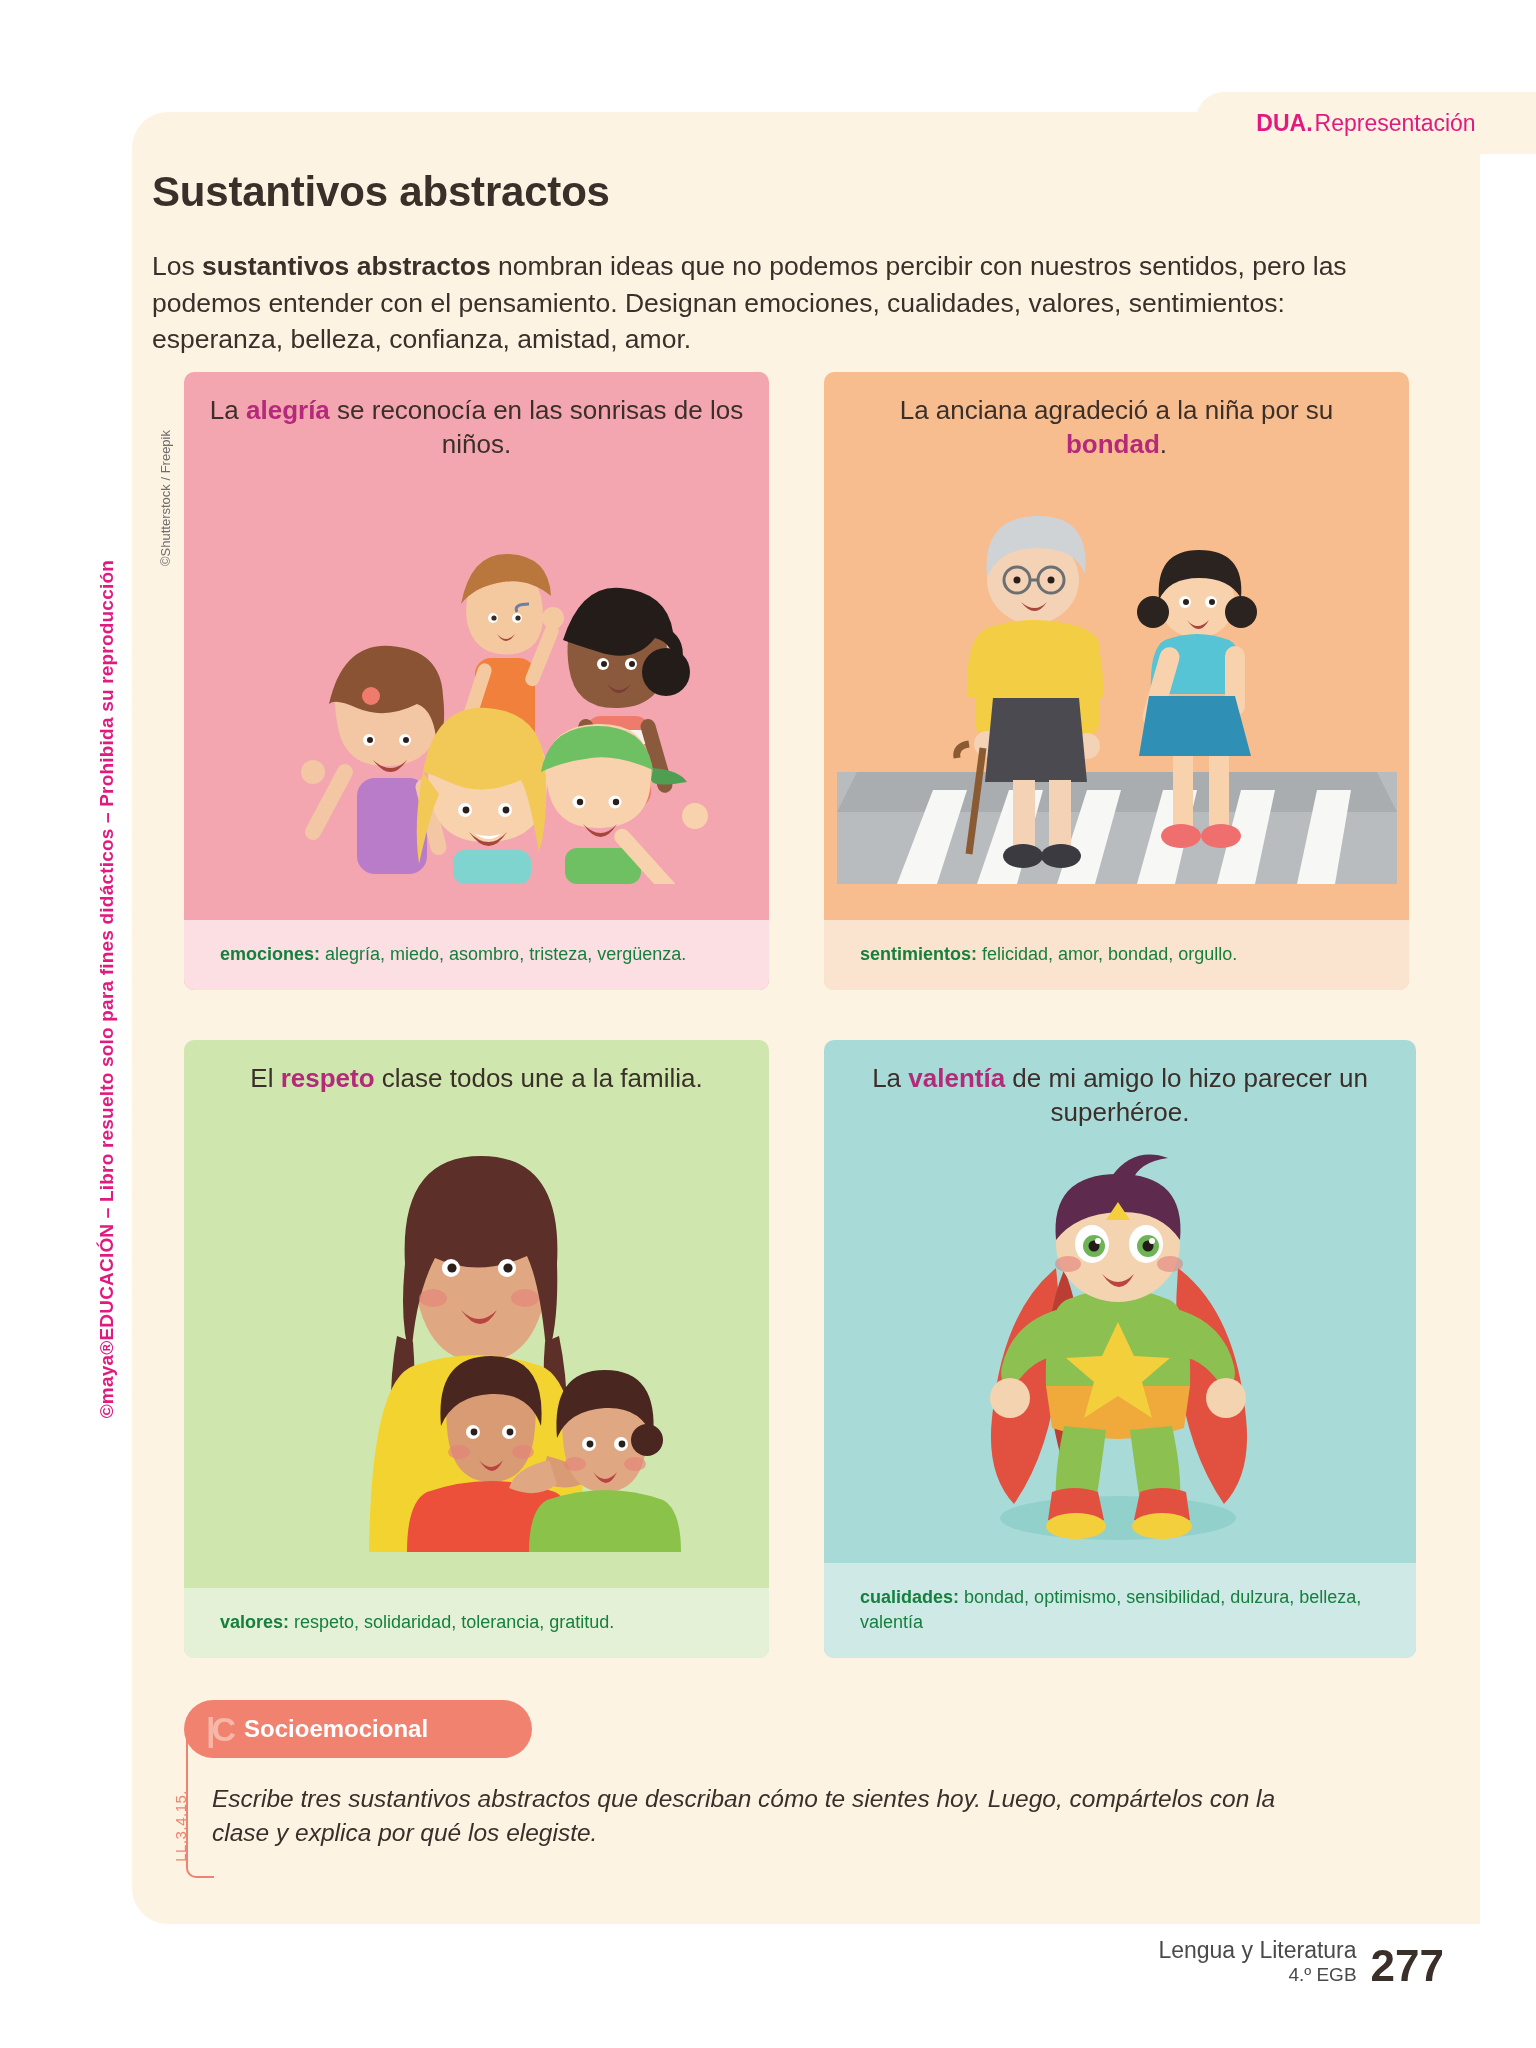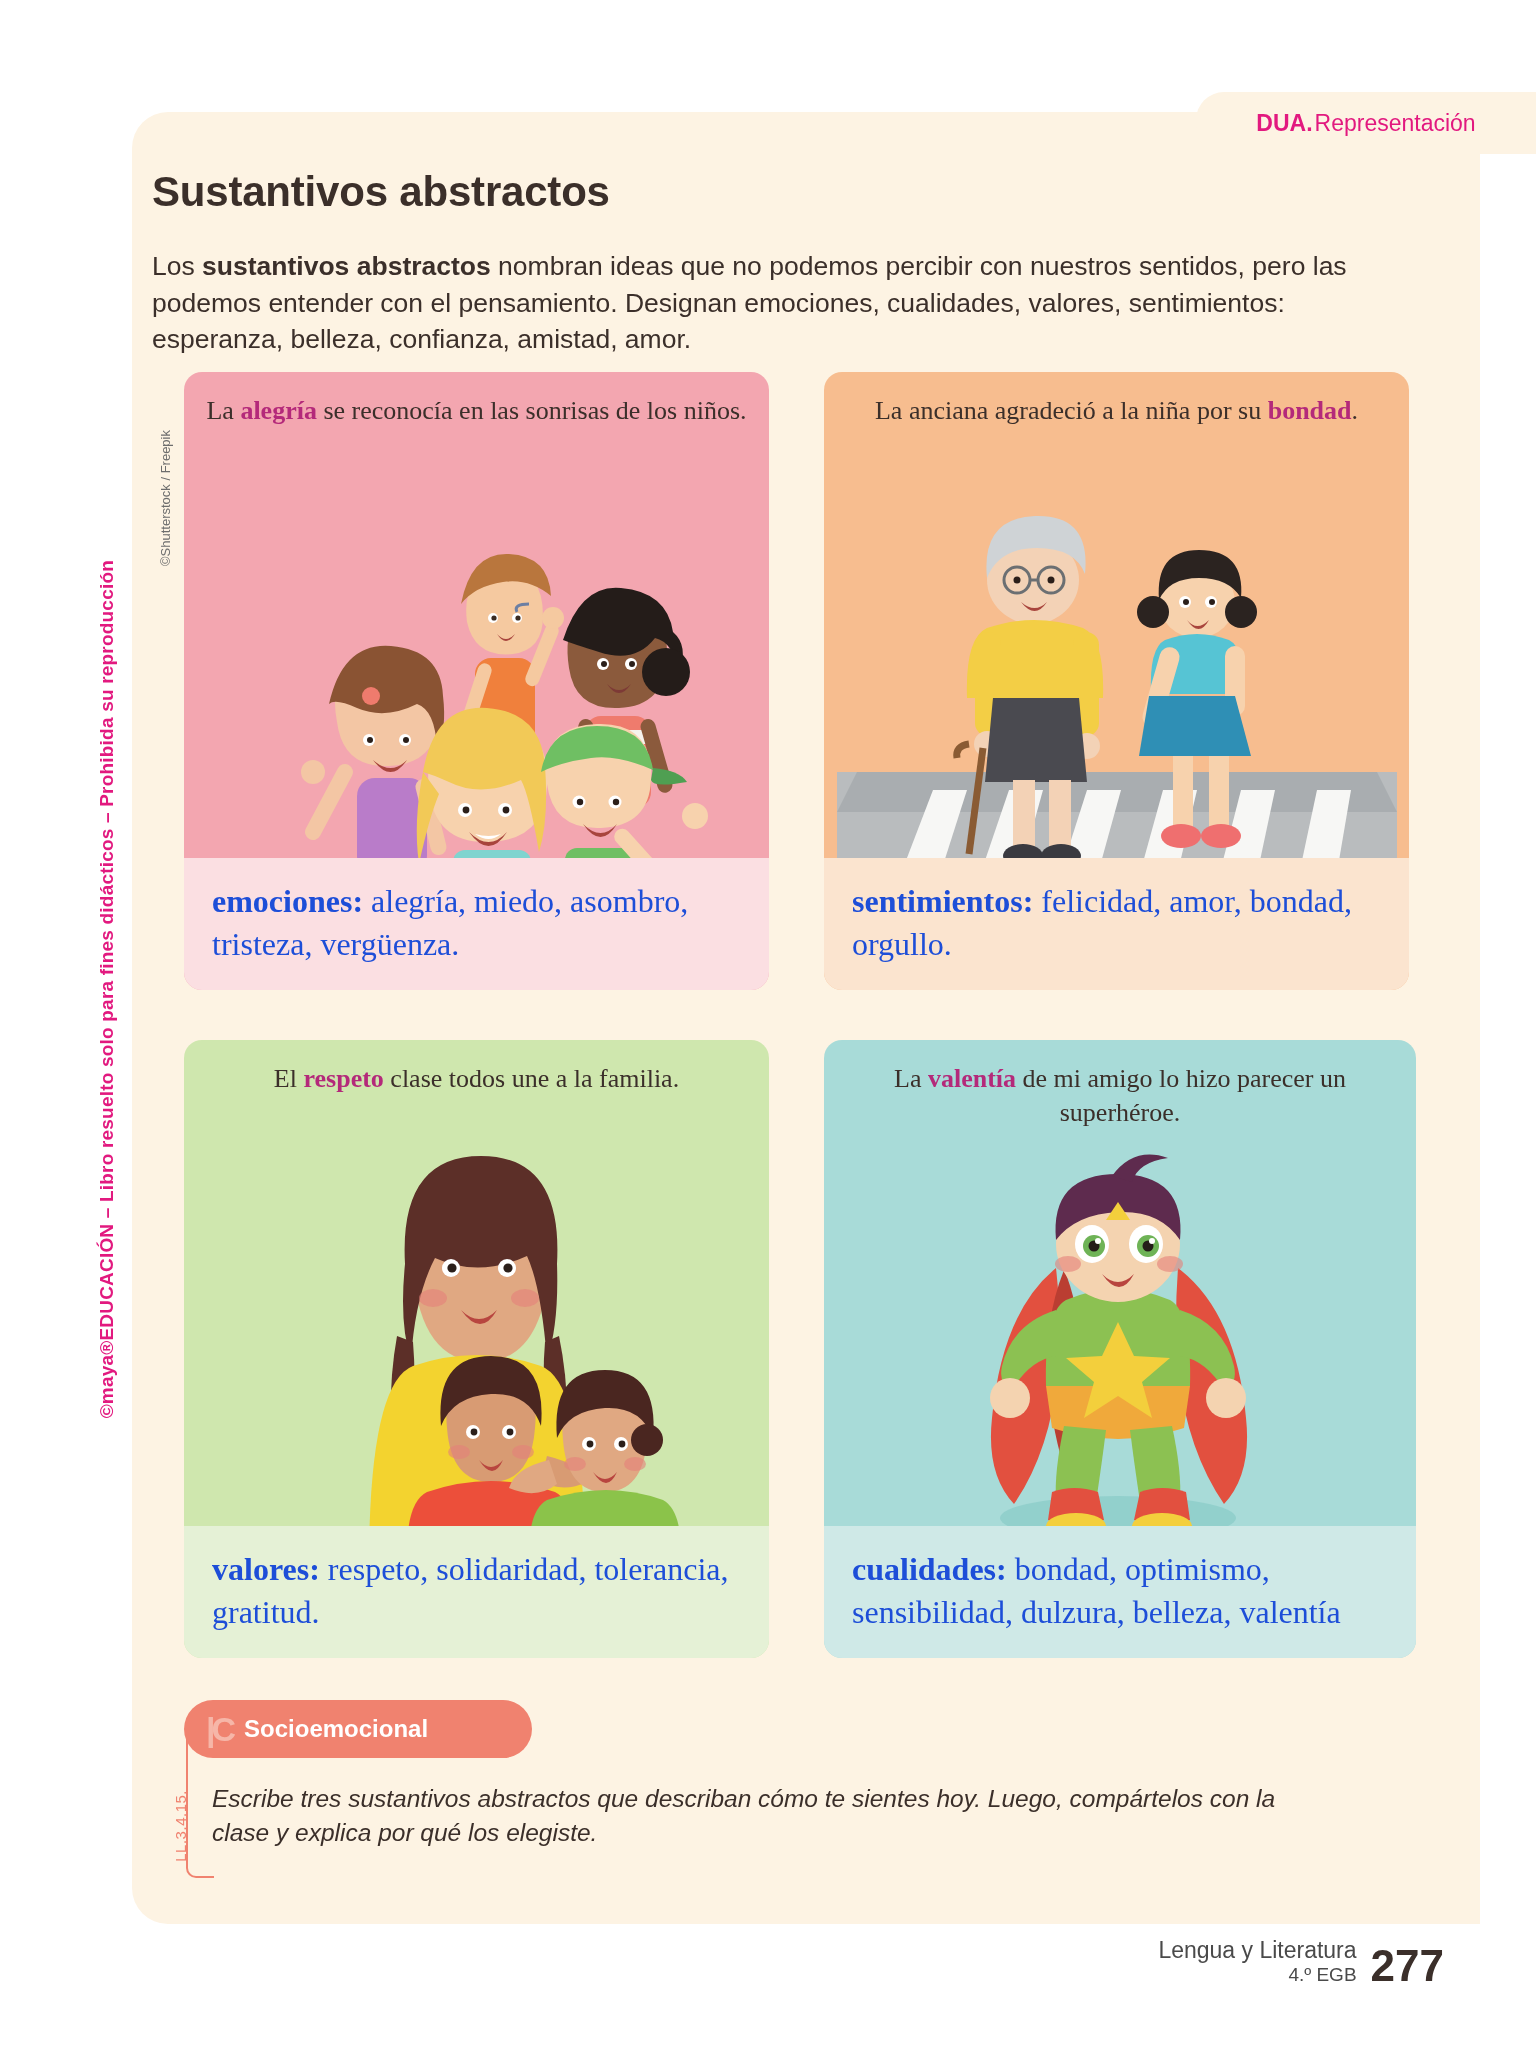--- a/index.html
+++ b/index.html
@@ -98,23 +98,22 @@
 
   
   .cards {
     position: absolute;
     left: 184px;
     top: 372px;
     width: 1210px;
   }
   .card {
     position: absolute;
-    border-radius: 18px;
+    border-radius: 10px;
     overflow: hidden;
-    font-family: Liberation Serif, serif;
   }
   .card.c0 { left: 0;     top: 0;    width: 585px; height: 618px; background: #f3a6b0; }
   .card.c1 { left: 640px; top: 0;    width: 585px; height: 618px; background: #f7bd8f; }
   .card.c2 { left: 0;     top: 668px; width: 585px; height: 618px; background: #cfe7ae; }
   .card.c3 { left: 640px; top: 668px; width: 592px; height: 618px; background: #a8dbd8; }
 
   .card .sentence {
     position: absolute;
     left: 22px;
     right: 22px;
@@ -130,24 +129,24 @@
   .card .illus {
     position: absolute;
     left: 0; right: 0;
     top: 100px;
     height: 412px;
   }
 
   .card .footer {
     position: absolute;
     left: 0; right: 0; bottom: 0;
-    padding: 22px 28px 24px 28px;
-    font-size: 32px;
+    padding: 22px 28px 24px 36px;
+    font-size: 18px;
     line-height: 1.35;
-    color: #1d4ed8;
+    color: #15803d;
   }
   .card .footer b { font-weight: bold; }
   .card.c0 .footer { background: #fbdfe2; }
   .card.c1 .footer { background: #fbe4cf; }
   .card.c2 .footer { background: #e5f1d6; }
   .card.c3 .footer { background: #cfe9e7; margin-top: 12px; }
 
   
   .socio-pill {
     position: absolute;

